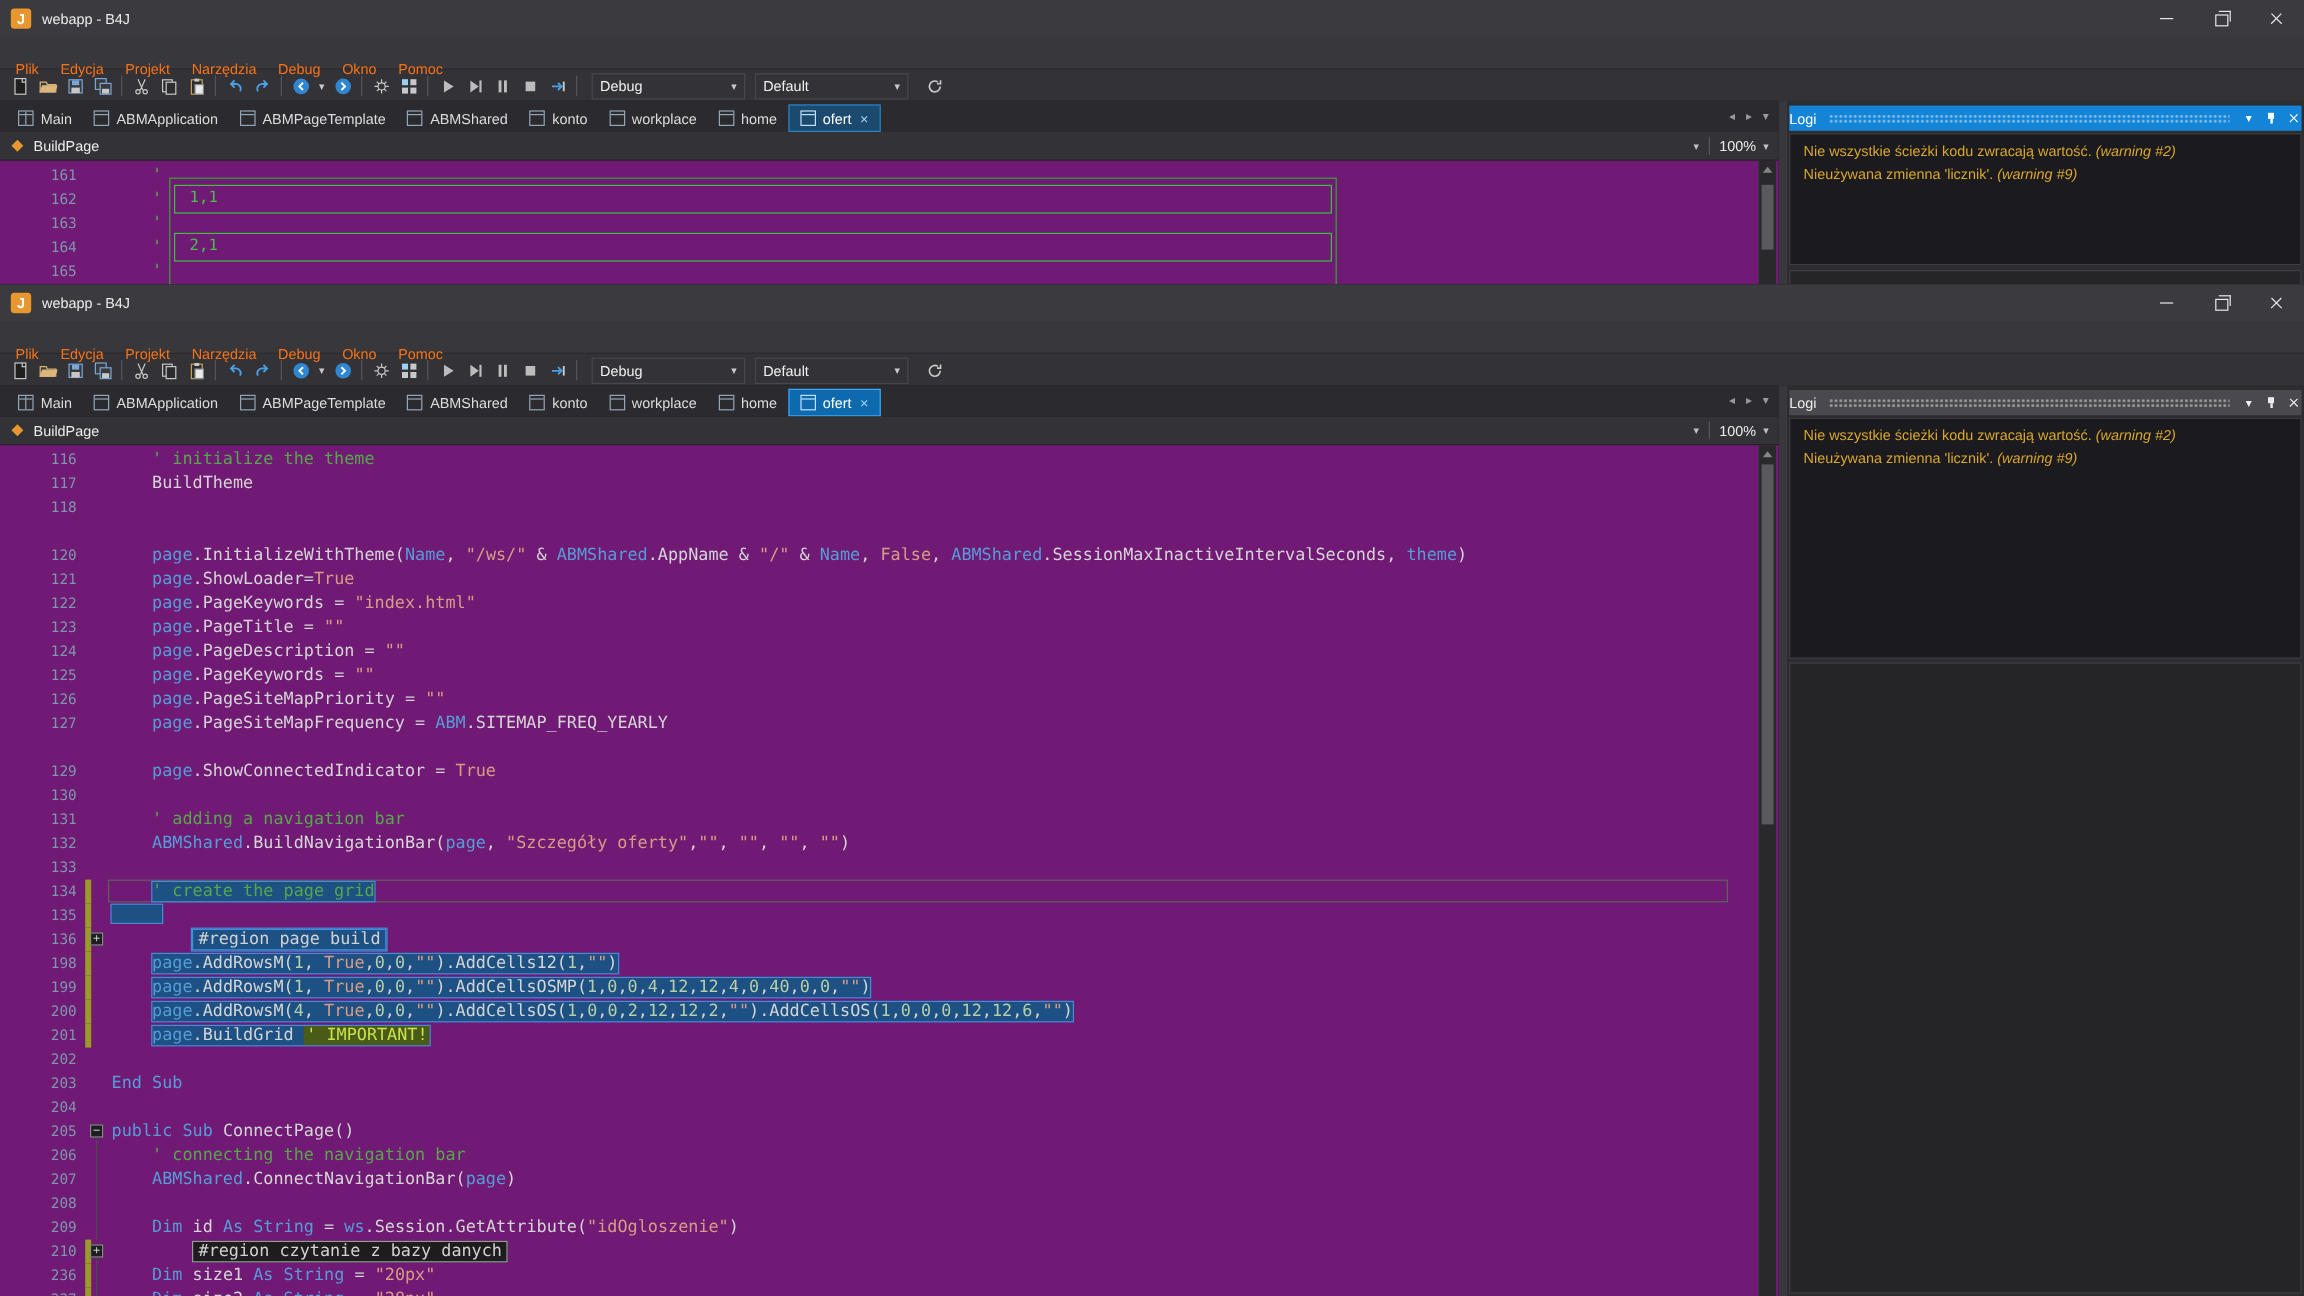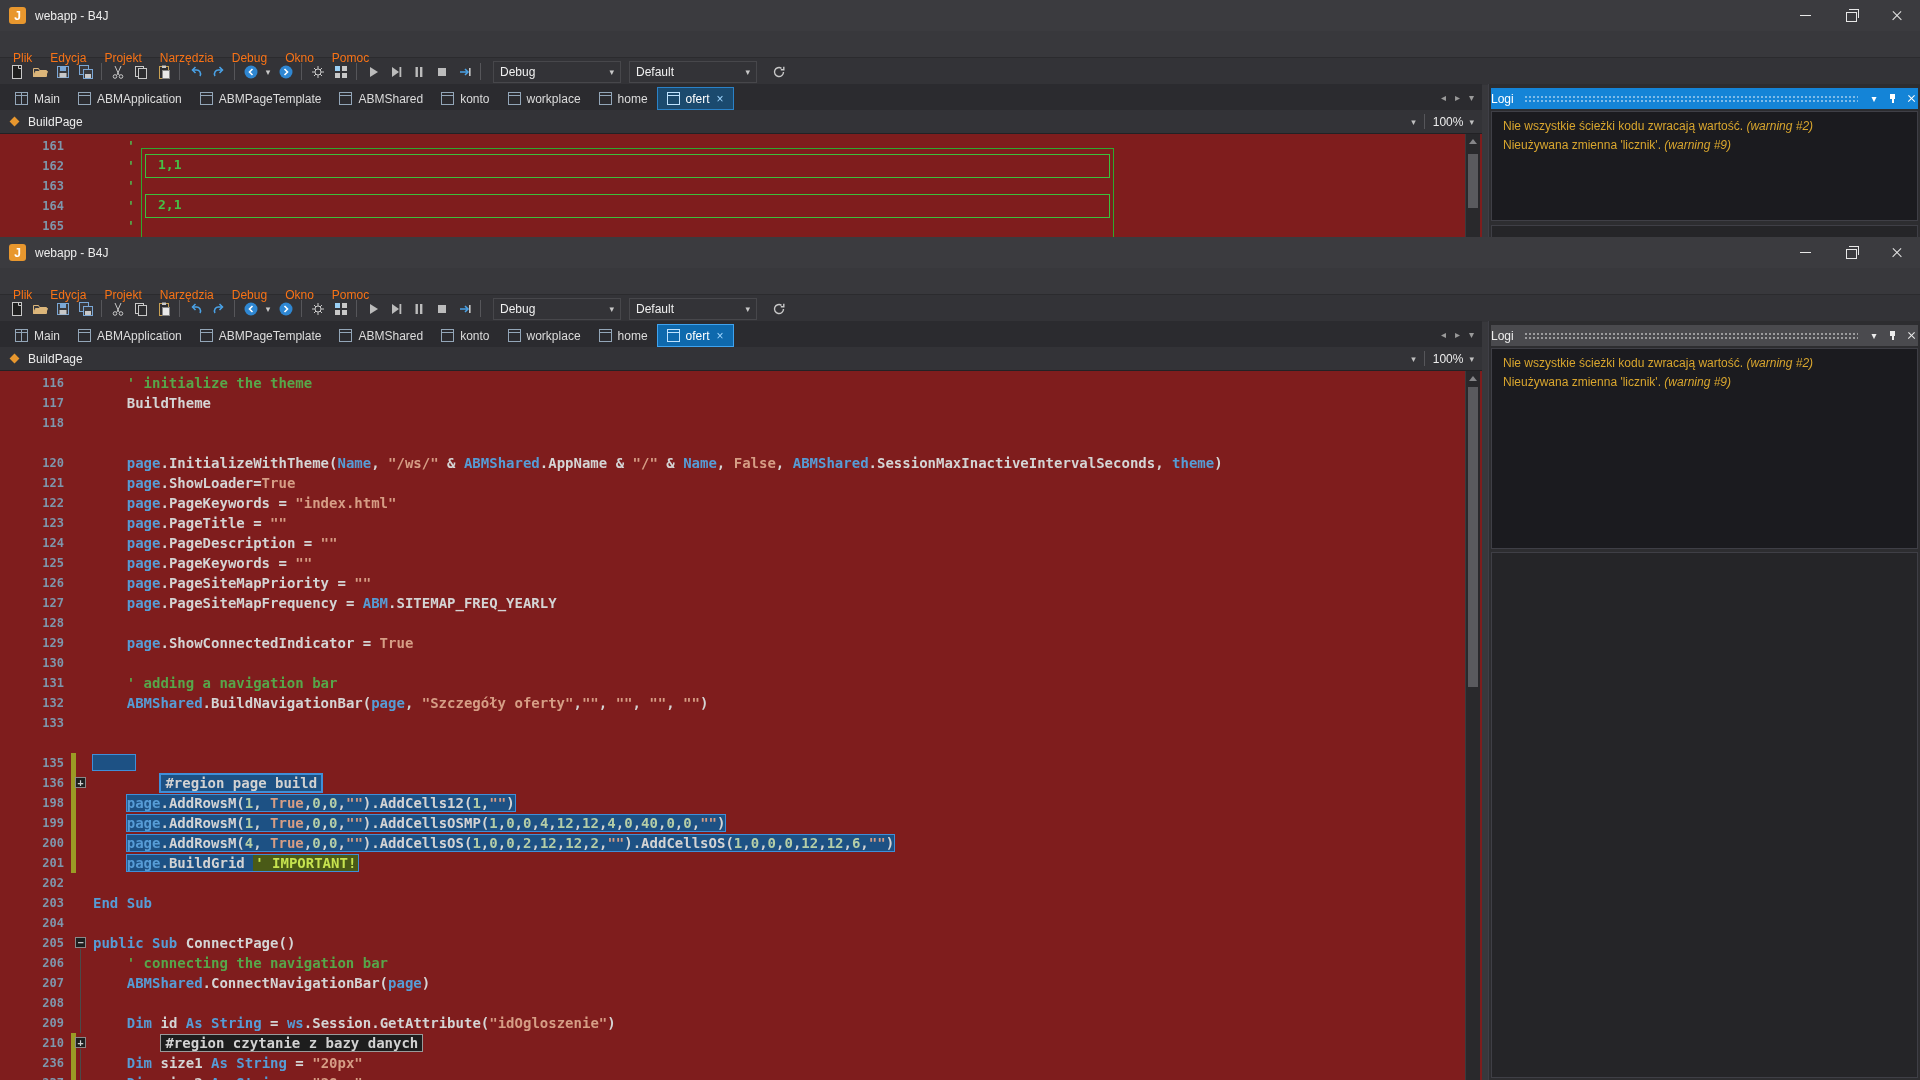--- a/index.html
+++ b/index.html
@@ -61,22 +61,22 @@
                  border-bottom:1px solid #222225;flex:none;position:relative;}
   .bp-icon{width:13px;height:13px;margin-right:7px;display:flex;}
   .bp-label{color:#ececec;}
   .bp-right{margin-left:auto;display:flex;align-items:center;gap:8px;}
   .bp-dd{color:#c0c0c0;font-size:9px;}
   .bp-sep{width:1px;height:15px;background:#56565a;}
   .bp-zoom{display:flex;align-items:center;gap:6px;color:#ececec;}
   .bp-zoom .arrow{font-size:9px;color:#c0c0c0;}
 
   
-  .editor{position:relative;flex:1;background:#7f1d1d;overflow:hidden;
-          font-family:"DejaVu Sans Mono",monospace;font-size:14px;font-weight:bold;}
+  .editor{position:relative;flex:1;background:#701a75;overflow:hidden;
+          font-family:"DejaVu Sans Mono",monospace;font-size:14px;}
   .lines{position:absolute;left:0;top:0;right:0;bottom:0;}
   .line{position:absolute;left:0;right:18px;height:20px;}
   .num{position:absolute;left:0;width:64px;text-align:right;font-size:12px;color:#7e96ac;line-height:20px;
        font-family:"DejaVu Sans Mono",monospace;}
   .chg{position:absolute;left:71px;width:5px;top:0;bottom:0;background:#9b9b25;}
   .fold-glyph{position:absolute;left:75px;top:4px;width:11px;height:11px;border:1px solid #8a8a8a;background:#1e1e1e;
               color:#cccccc;font-size:10px;line-height:10px;text-align:center;box-sizing:border-box;}
   .body{position:absolute;left:93px;line-height:20px;white-space:pre;color:#d4d4d4;}
   .line-frame{position:absolute;left:90px;right:24px;top:0;height:19px;border:1px solid #606060;box-sizing:border-box;}
   .tk-com{color:#57a64a;} .tk-kw{color:#569cd6;} .tk-id{color:#569cd6;} .tk-bool{color:#d69d85;}
@@ -676,43 +676,45 @@
               <span class="body">    <span class="tk-id">page</span><span class="tk-pl">.</span><span class="tk-pl">PageKeywords</span><span class="tk-pl"> = </span><span class="tk-str">""</span></span>
             </div>
             <div class="line" style="top: 202px;">
               <span class="num">126</span>
               <span class="body">    <span class="tk-id">page</span><span class="tk-pl">.</span><span class="tk-pl">PageSiteMapPriority</span><span class="tk-pl"> = </span><span class="tk-str">""</span></span>
             </div>
             <div class="line" style="top: 222px;">
               <span class="num">127</span>
               <span class="body">    <span class="tk-id">page</span><span class="tk-pl">.</span><span class="tk-pl">PageSiteMapFrequency</span><span class="tk-pl"> = </span><span class="tk-id">ABM</span><span class="tk-pl">.</span><span class="tk-pl">SITEMAP_FREQ_YEARLY</span></span>
             </div>
-            <div class="line" style="top: 242px;">
-              <span class="num">128</span>
-              <span class="body"></span>
-            </div>
             <div class="line" style="top: 262px;">
               <span class="num">129</span>
               <span class="body">    <span class="tk-id">page</span><span class="tk-pl">.</span><span class="tk-pl">ShowConnectedIndicator</span><span class="tk-pl"> = </span><span class="tk-bool">True</span></span>
             </div>
             <div class="line" style="top: 282px;">
               <span class="num">130</span>
               <span class="body"></span>
             </div>
             <div class="line" style="top: 302px;">
               <span class="num">131</span>
               <span class="body">    <span class="tk-com">' adding a navigation bar</span></span>
             </div>
             <div class="line" style="top: 322px;">
               <span class="num">132</span>
               <span class="body">    <span class="tk-id">ABMShared</span><span class="tk-pl">.</span><span class="tk-pl">BuildNavigationBar</span><span class="tk-pl">(</span><span class="tk-id">page</span><span class="tk-pl">, </span><span class="tk-str">"Szczegóły oferty"</span><span class="tk-pl">,</span><span class="tk-str">""</span><span class="tk-pl">, </span><span class="tk-str">""</span><span class="tk-pl">, </span><span class="tk-str">""</span><span class="tk-pl">, </span><span class="tk-str">""</span><span class="tk-pl">)</span></span>
             </div>
             <div class="line" style="top: 342px;">
               <span class="num">133</span>
               <span class="body"></span>
+            </div>
+            <div class="line" style="top: 362px;">
+              <div class="line-frame"></div>
+              <span class="num">134</span>
+              <div class="chg"></div>
+              <span class="body">    <span class="sel"><span class="tk-com">' create the page grid</span></span></span>
             </div>
             <div class="line" style="top: 382px;">
               <span class="num">135</span>
               <div class="chg"></div>
               <span class="body"><span class="sel sel-empty"></span></span>
             </div>
             <div class="line" style="top: 402px;">
               <span class="num">136</span>
               <div class="chg"></div>
               <div class="fold-glyph">+</div>

